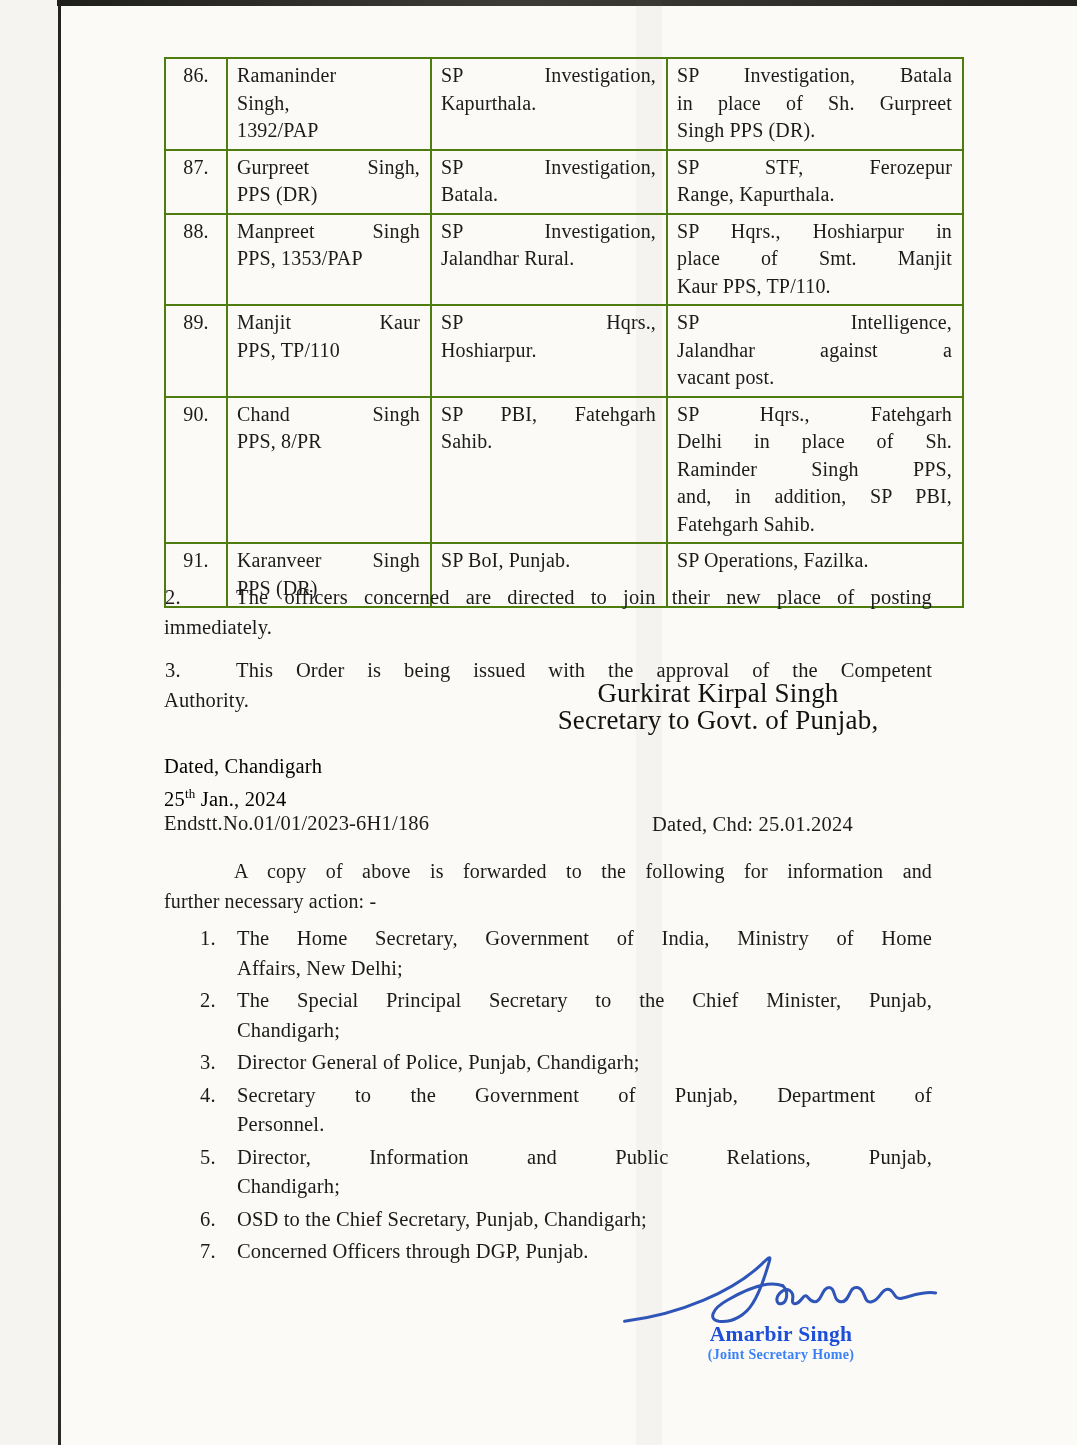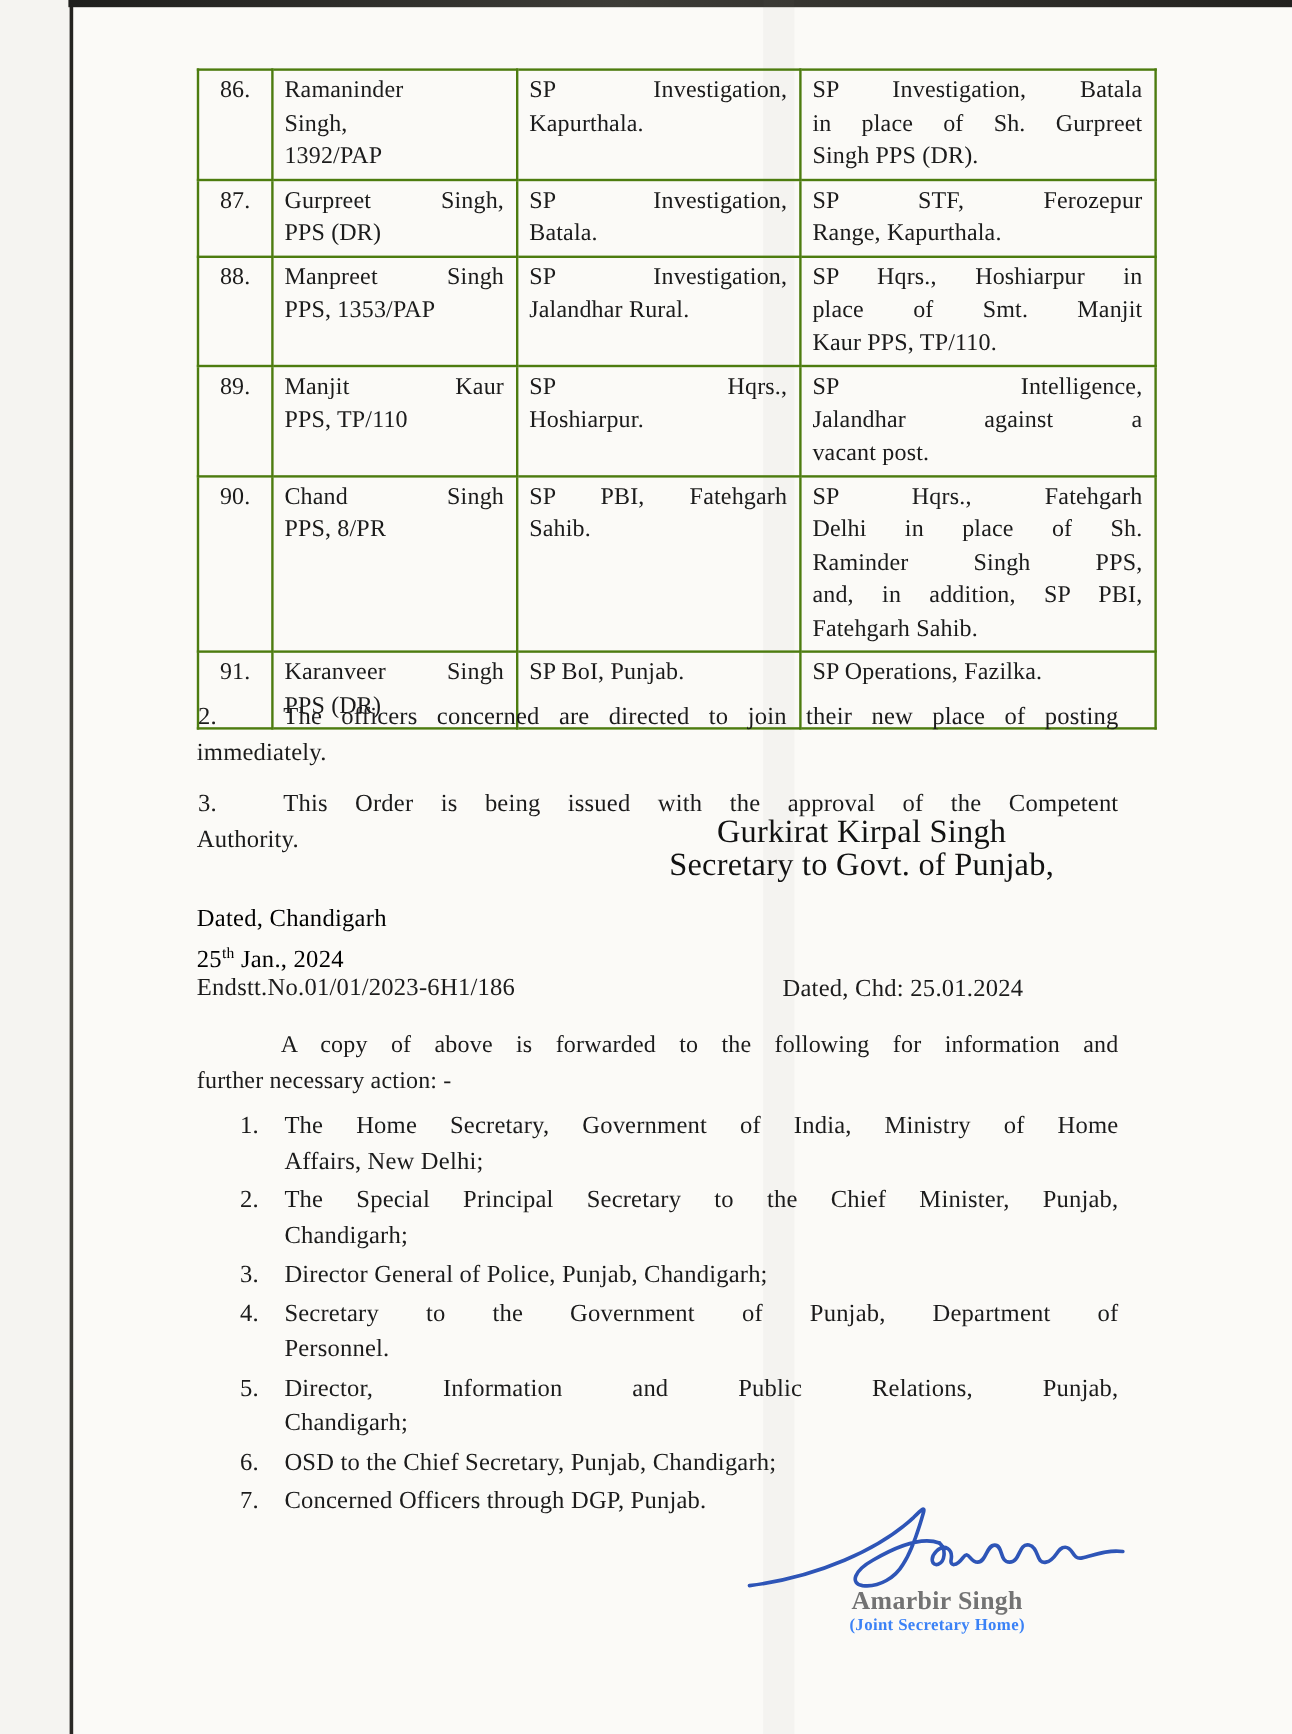--- a/index.html
+++ b/index.html
@@ -56,21 +56,21 @@
   #forward .indent1 { padding-left:70px; }
 
   
   #cclist { position:absolute; left:164px; top:924px; width:768px; font-size:20.5px; letter-spacing:0.15px; }
   .cc-item { position:relative; padding-left:73px; margin-bottom:3px; line-height:29.5px; }
   .cc-num { position:absolute; left:36px; top:0; }
 
   
   #signature { position:absolute; left:556px; top:1252px; width:450px; text-align:center; }
   #signature svg { display:block; margin:0 auto 0 auto; }
-  .sig-name { font-weight:700; font-size:21.5px; color:#737373; margin-top:-10px; letter-spacing:0.3px; }
+  .sig-name { font-weight:700; font-size:21.5px; color:#1d4ed8; margin-top:-10px; letter-spacing:0.3px; }
   .sig-title { font-weight:700; font-size:14px; color:#3b82f6; letter-spacing:0.3px; }
 </style>
 </head>
 <body>
 
 <div class="margin-strip"></div>
 <div class="edge-left"></div>
 <div class="edge-top"></div>
 <div class="scan-streak"></div>
 

